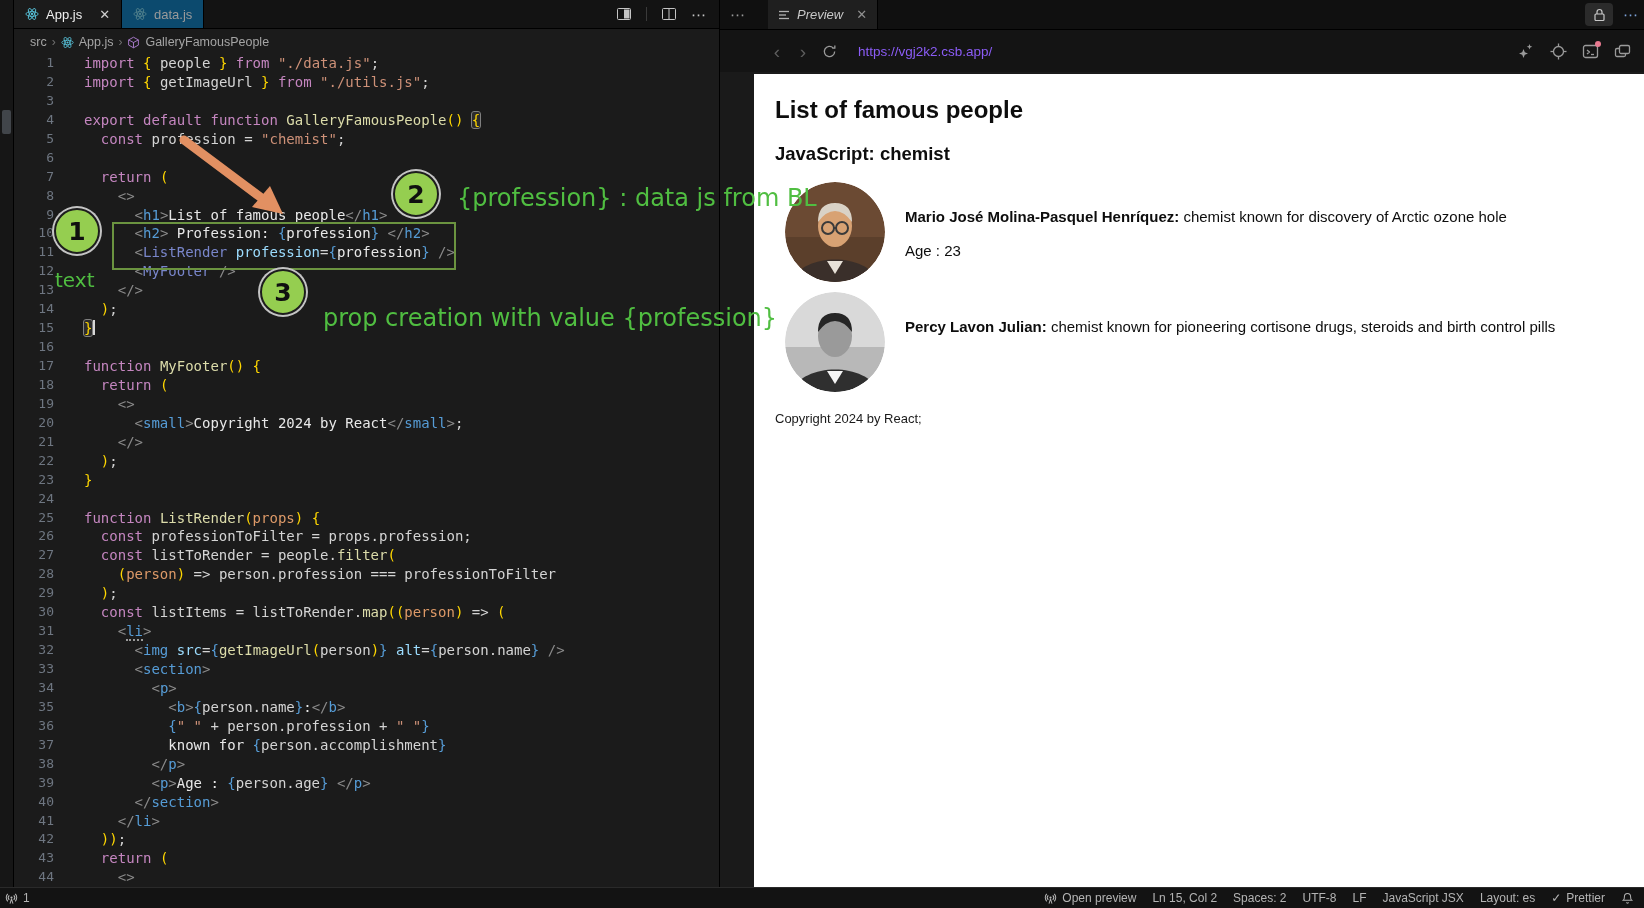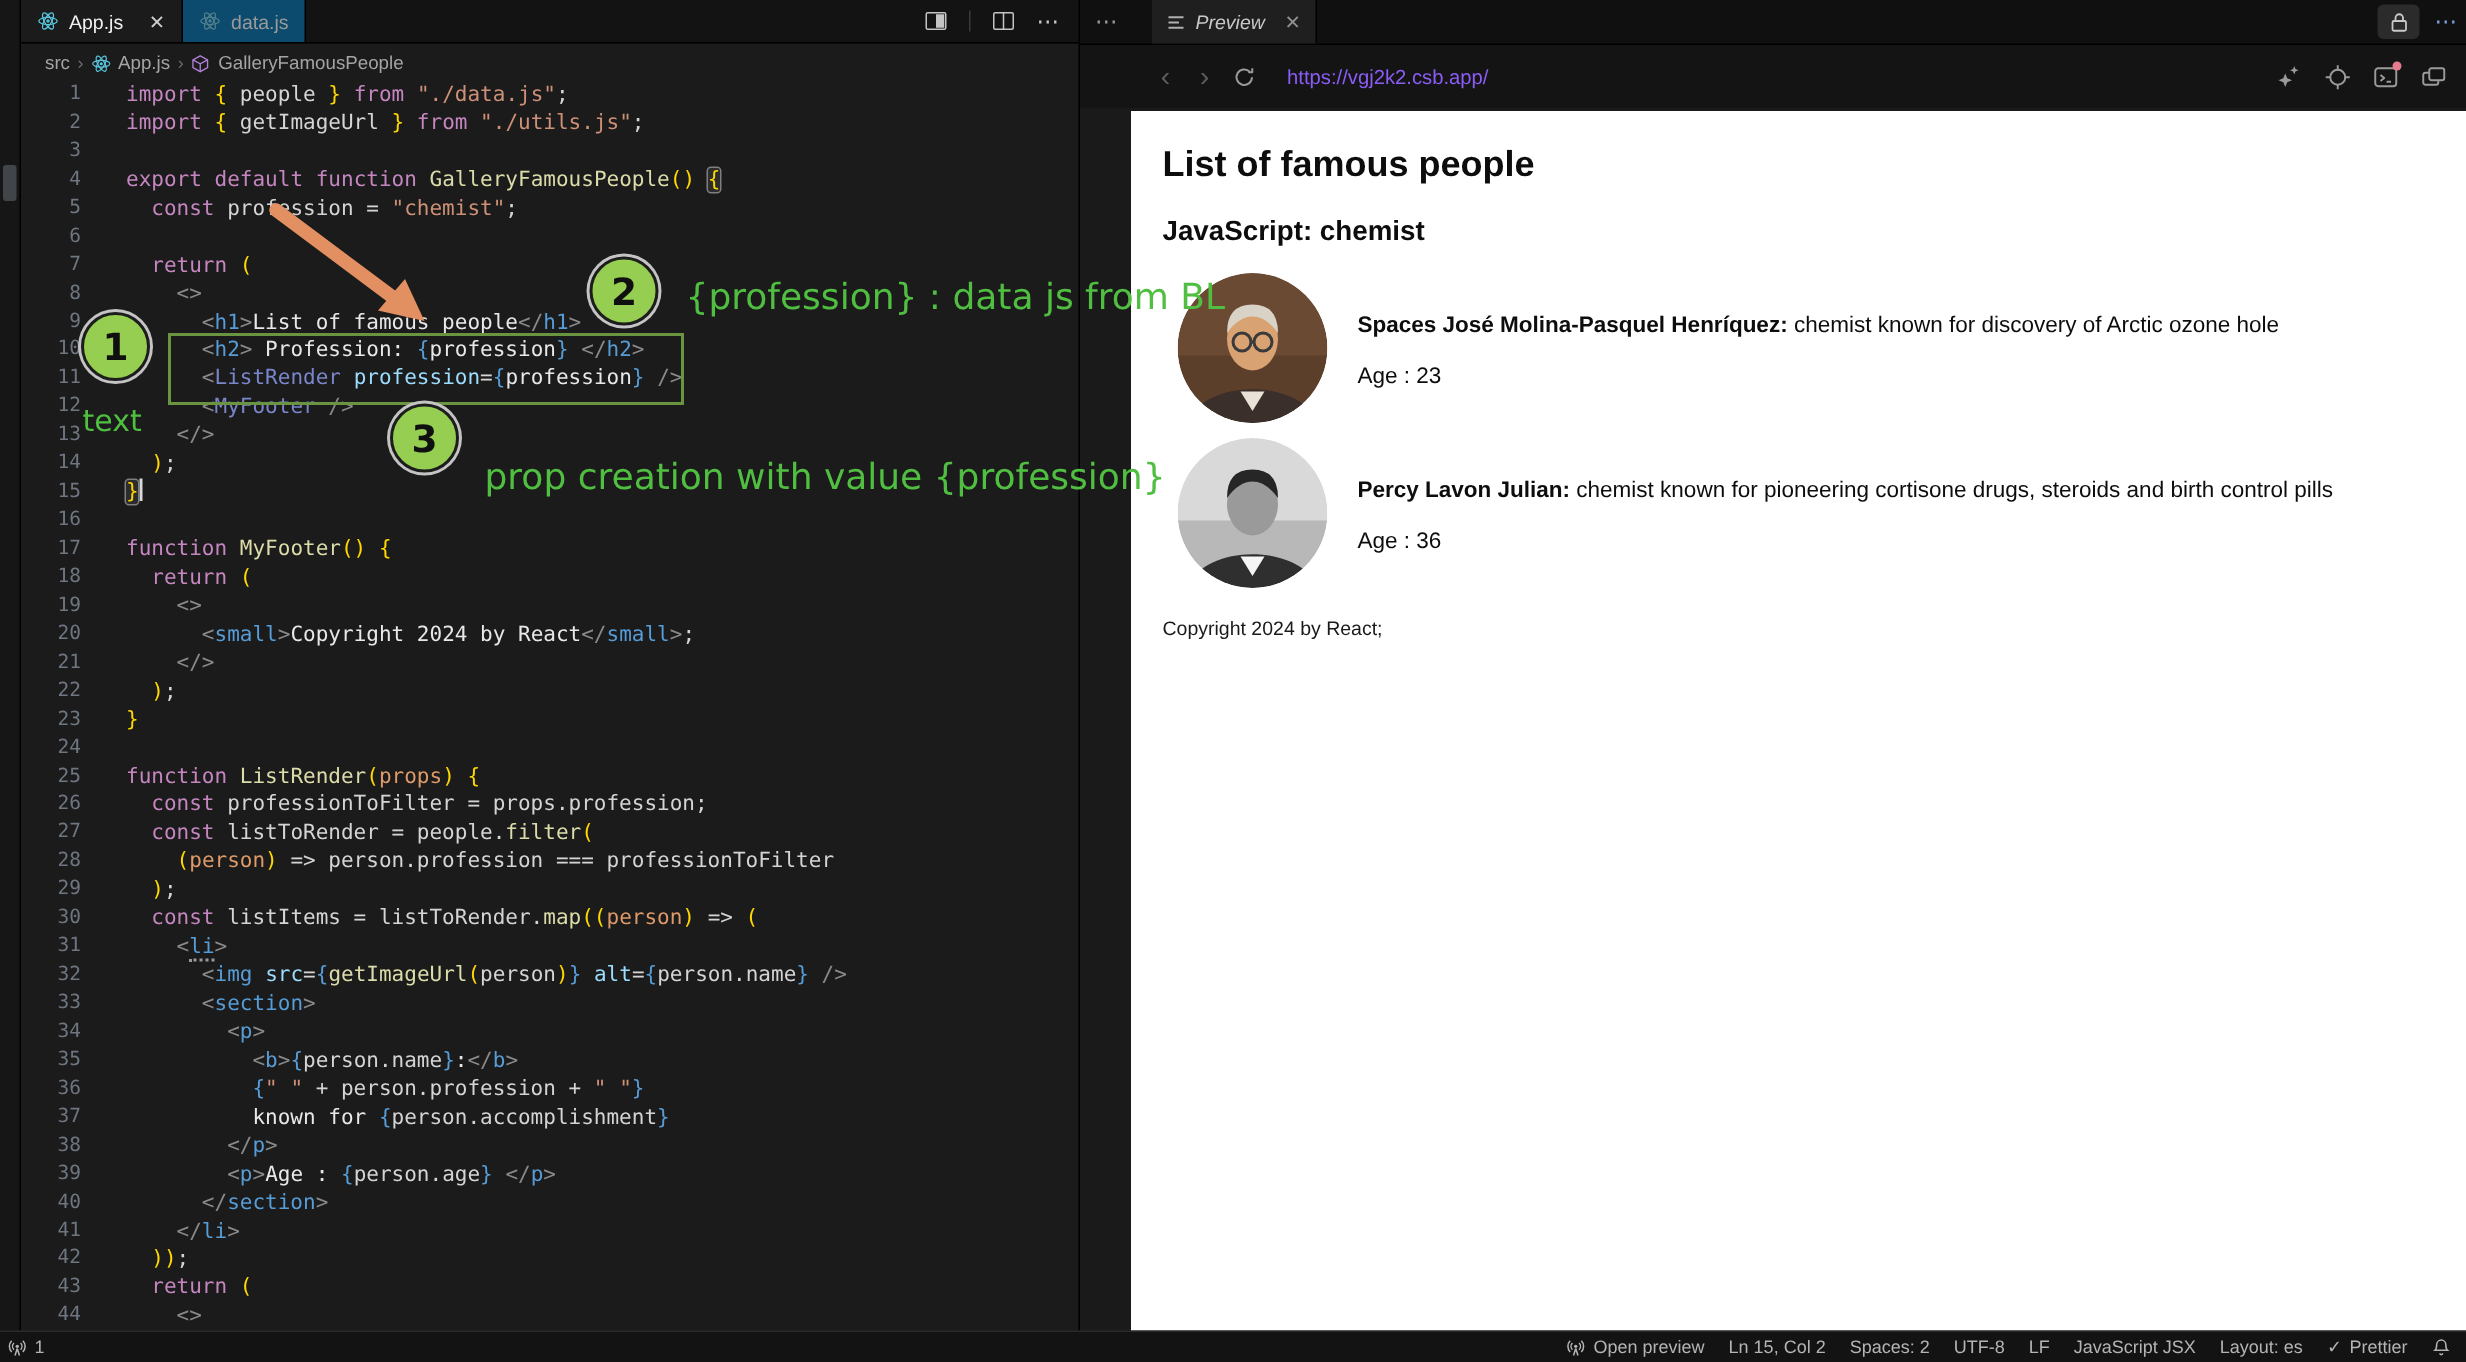--- a/index.html
+++ b/index.html
@@ -259,21 +259,21 @@
         <path d="M33 40 Q33 21 50 21 Q67 21 67 40 Q59 29 50 29 Q41 29 33 40 Z" fill="#d9d2c6"></path>
         <g stroke="#3a3a3a" fill="none" stroke-width="2">
                       <circle cx="43" cy="46" r="6"></circle>
                       <circle cx="57" cy="46" r="6"></circle>
                       <line x1="49" y1="46" x2="51" y2="46"></line>
                     </g>
       </g>
     </svg>
               </span>
             <div class="ptext">
-              <p style="margin:0"><b>Spaces José Molina-Pasquel Henríquez:</b><span> chemist known for discovery of Arctic ozone hole</span></p>
+              <p style="margin:0"><b>Mario José Molina-Pasquel Henríquez:</b><span> chemist known for discovery of Arctic ozone hole</span></p>
               <p class="age" style="margin-bottom:0">Age : 23</p>
             </div>
           </li>
           <li class="person">
             <span class="avatar">
                 <svg width="100" height="100" viewBox="0 0 100 100">
       <clipPath id="clip1">
                     <circle cx="50" cy="50" r="50"></circle>
                   </clipPath>
       <g clip-path="url(#clip1)">
@@ -282,21 +282,20 @@
         <path d="M6 100 C18 70 82 70 94 100 Z" fill="#2f2f2f"></path>
         <path d="M42 79 L50 92 L58 79 Z" fill="#f5f5f5"></path>
         <ellipse cx="50" cy="44" rx="17" ry="21" fill="#9a9a9a"></ellipse>
         <path d="M33 40 Q33 21 50 21 Q67 21 67 40 Q59 29 50 29 Q41 29 33 40 Z" fill="#262626"></path>
 
       </g>
     </svg>
               </span>
             <div class="ptext">
               <p style="margin:0"><b>Percy Lavon Julian:</b><span> chemist known for pioneering cortisone drugs, steroids and birth control pills</span></p>
-              <p class="age" style="margin-bottom:0">Age : 36</p>
             </div>
           </li>
         </ul>
         <div class="pfooter">Copyright 2024 by React;</div>
       </div>
     </div>
   </section>
 
   <div class="overlay">
     <svg width="760" height="400">

